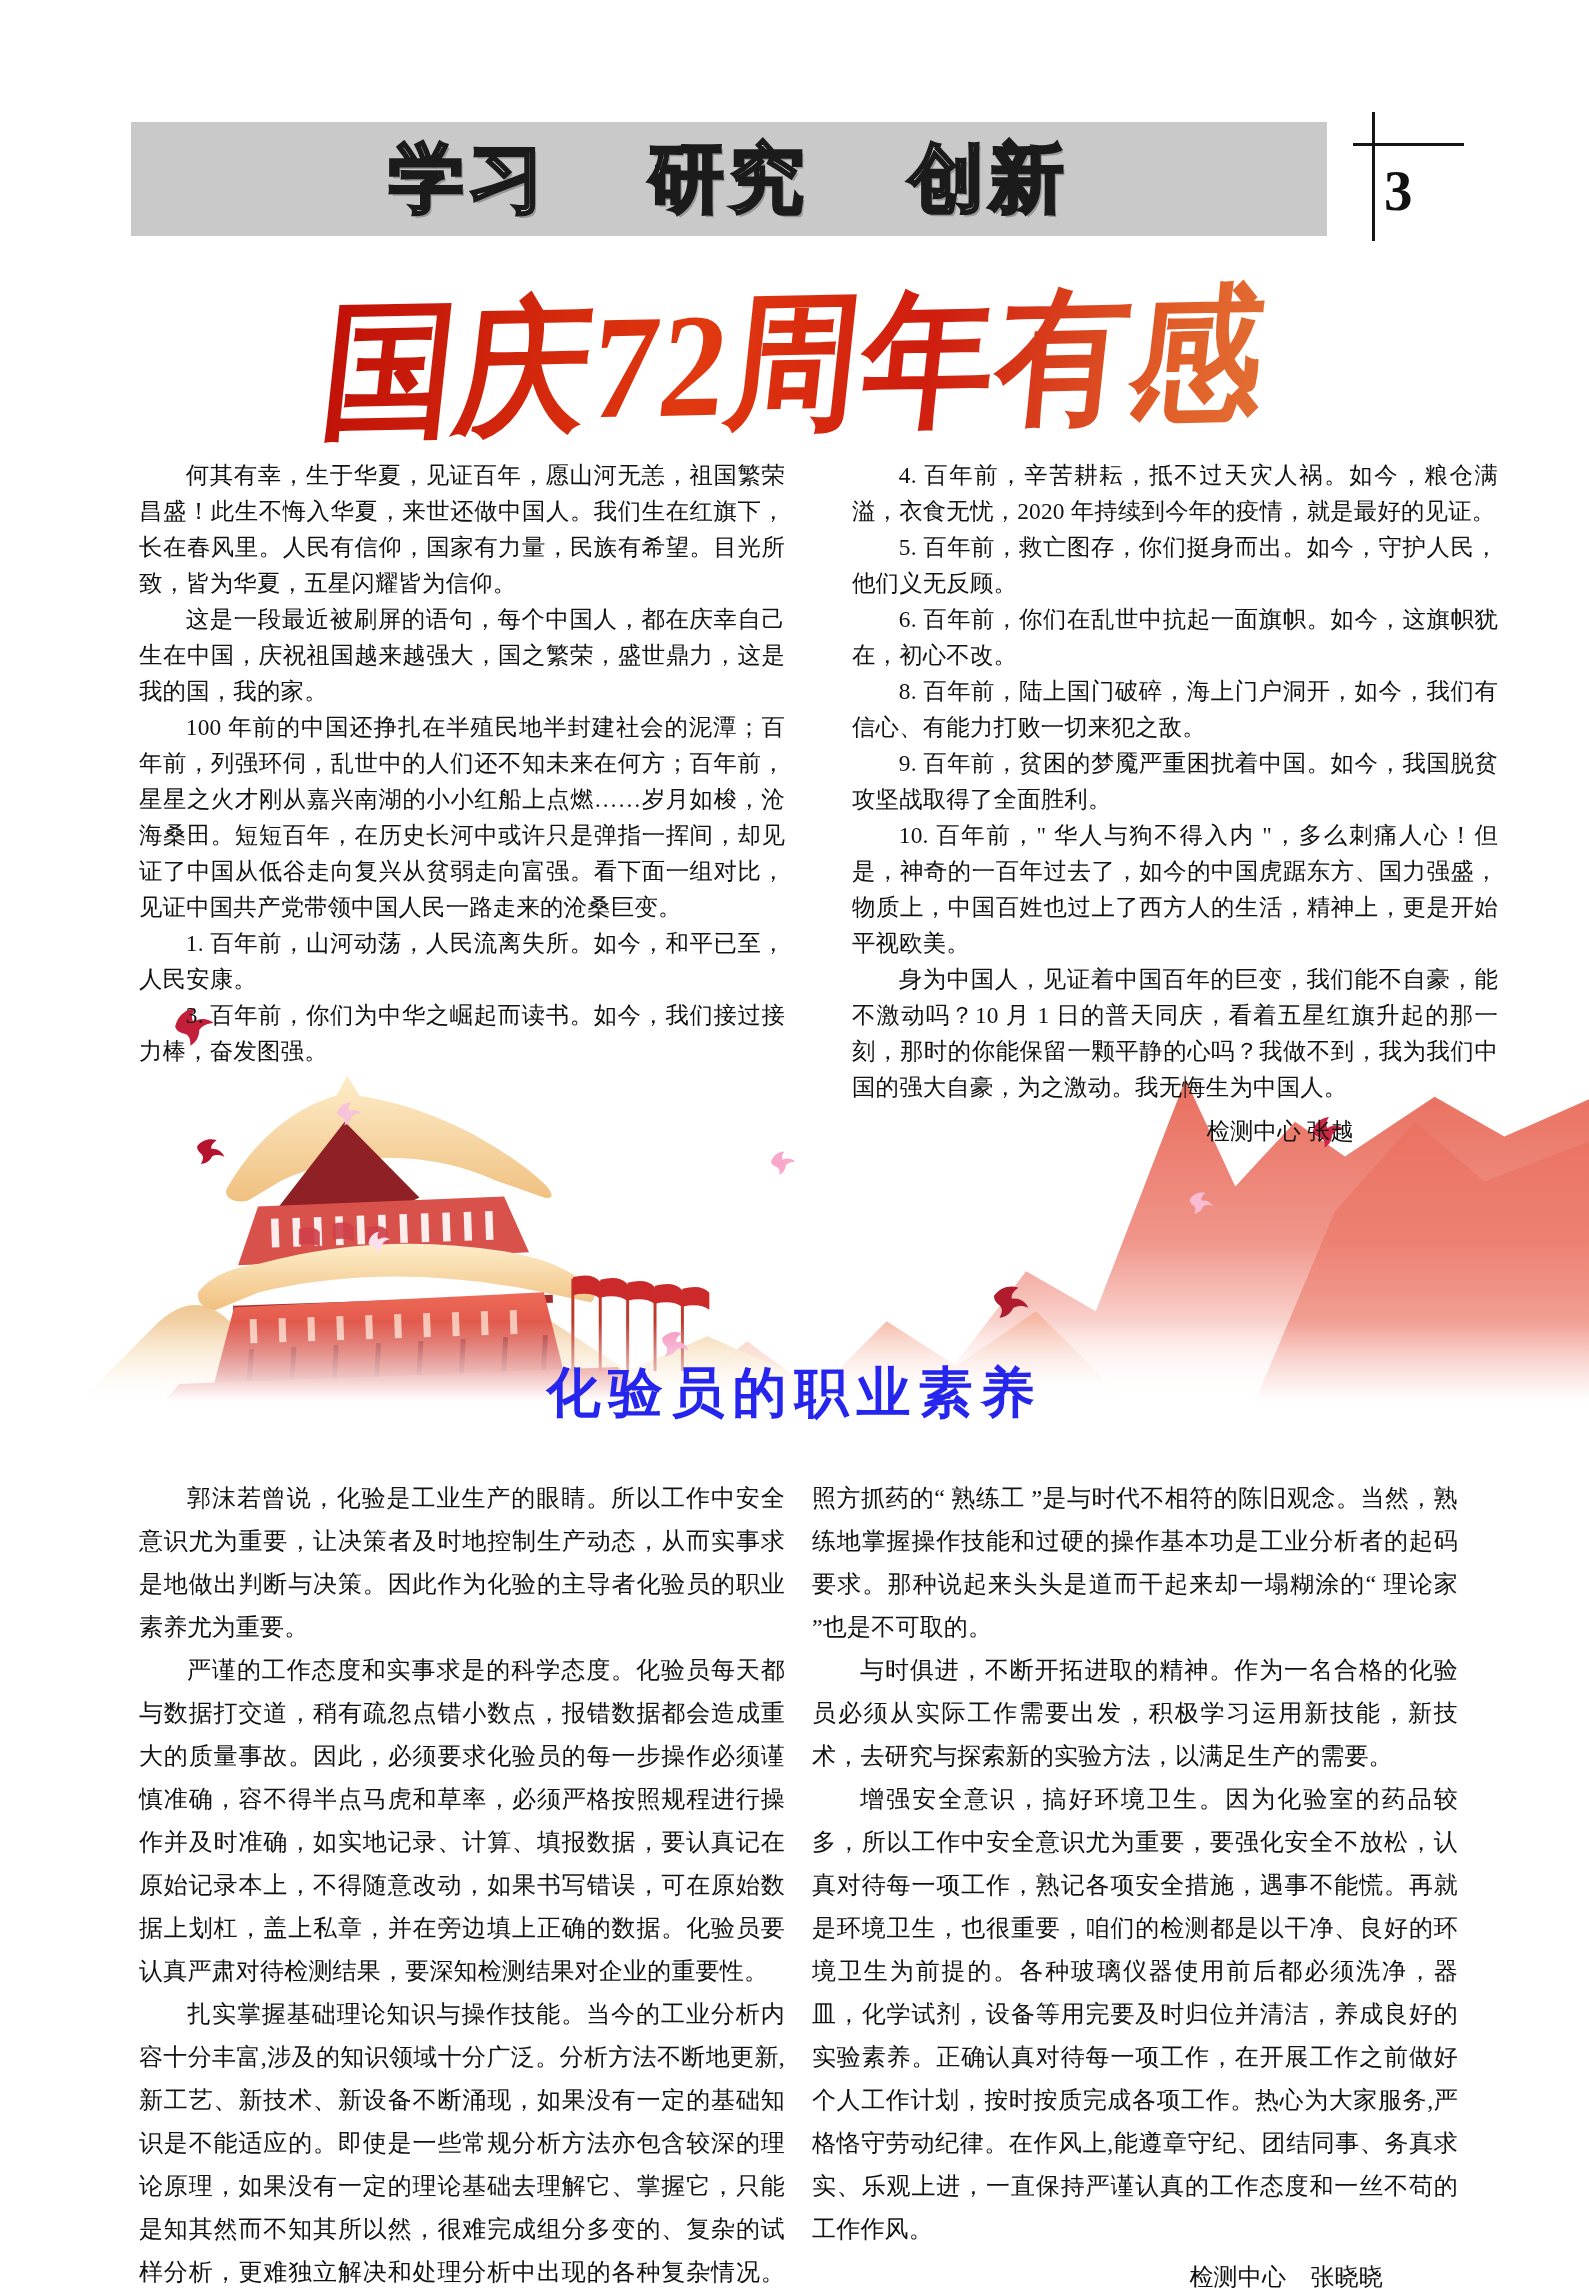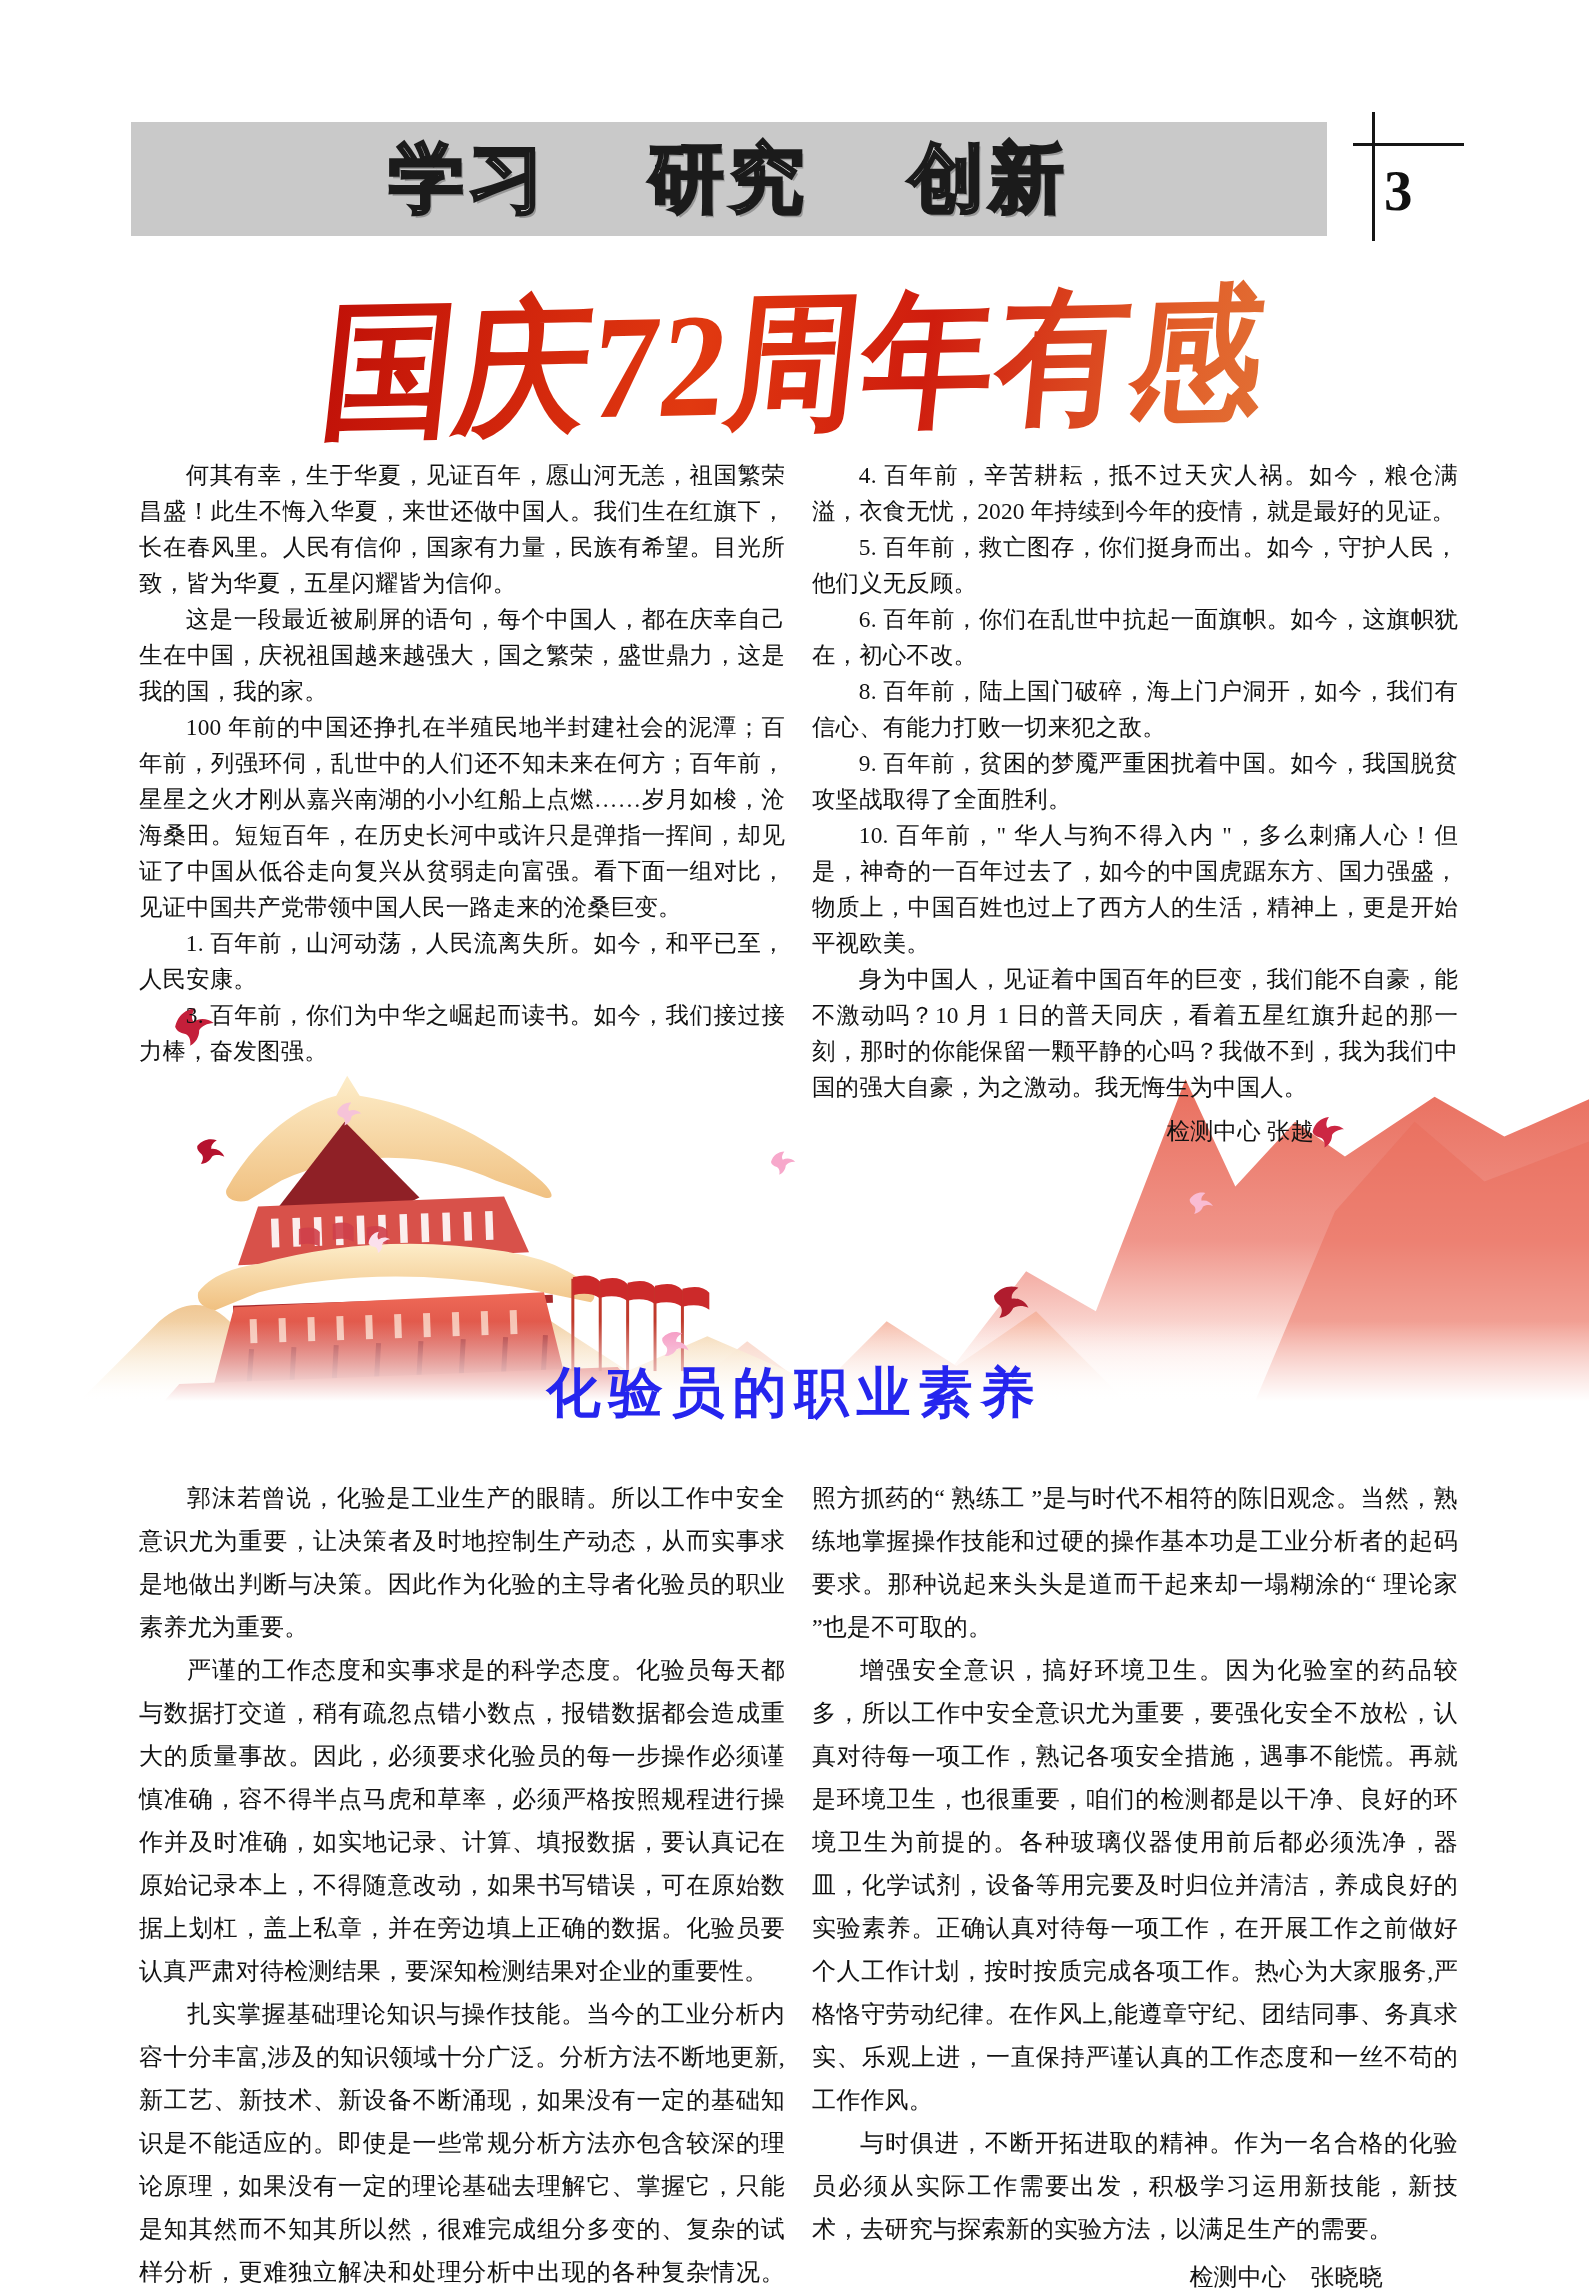--- a/index.html
+++ b/index.html
@@ -33,21 +33,21 @@
     -webkit-background-clip:text; background-clip:text; color:transparent;
     transform:skewX(-7deg) scaleY(1.12) rotate(-1deg);
     z-index:3;
   }
   
   .col { position:absolute; width:646px; font-size:23.4px; line-height:36px;
          text-align:justify; letter-spacing:0.2px; z-index:2; }
   .col p { text-indent:2em; }
   .col p.cont { text-indent:0; }
   .a1l { left:139px; top:457px; }
-  .a1r { left:812px; top:457px; }
+  .a1r { left:852px; top:457px; }
   .a2l { left:139px; top:1477px; font-size:24px; line-height:43px; }
   .a2r { left:812px; top:1477px; font-size:24px; line-height:43px; }
   .sig1 { text-indent:0 !important; text-align:right; padding-right:144px; margin-top:8px; }
   .sig2 { text-indent:0 !important; text-align:right; padding-right:75px; margin-top:5px; }
   
   .scene { position:absolute; left:0; top:972px; width:1589px; height:429px; z-index:1; }
   
   .blue-title {
     position:absolute; left:0; top:1357px; width:100%; text-align:center;
     font-size:54px; font-weight:bold; color:#2525ee; letter-spacing:8px; z-index:3;
@@ -236,19 +236,19 @@
 
   <h2 class="blue-title">化验员的职业素养</h2>
 
   <div class="col a2l">
     <p>郭沫若曾说，化验是工业生产的眼睛。所以工作中安全意识尤为重要，让决策者及时地控制生产动态，从而实事求是地做出判断与决策。因此作为化验的主导者化验员的职业素养尤为重要。</p>
     <p>严谨的工作态度和实事求是的科学态度。化验员每天都与数据打交道，稍有疏忽点错小数点，报错数据都会造成重大的质量事故。因此，必须要求化验员的每一步操作必须谨慎准确，容不得半点马虎和草率，必须严格按照规程进行操作并及时准确，如实地记录、计算、填报数据，要认真记在原始记录本上，不得随意改动，如果书写错误，可在原始数据上划杠，盖上私章，并在旁边填上正确的数据。化验员要认真严肃对待检测结果，要深知检测结果对企业的重要性。</p>
     <p>扎实掌握基础理论知识与操作技能。当今的工业分析内容十分丰富,涉及的知识领域十分广泛。分析方法不断地更新,新工艺、新技术、新设备不断涌现，如果没有一定的基础知识是不能适应的。即使是一些常规分析方法亦包含较深的理论原理，如果没有一定的理论基础去理解它、掌握它，只能是知其然而不知其所以然，很难完成组分多变的、复杂的试样分析，更难独立解决和处理分析中出现的各种复杂情况。那种把化验工作看作只会摇瓶子、</p>
   </div>
   <div class="col a2r">
     <p class="cont">照方抓药的“ 熟练工 ”是与时代不相符的陈旧观念。当然，熟练地掌握操作技能和过硬的操作基本功是工业分析者的起码要求。那种说起来头头是道而干起来却一塌糊涂的“ 理论家 ”也是不可取的。</p>
+    <p>与时俱进，不断开拓进取的精神。作为一名合格的化验员必须从实际工作需要出发，积极学习运用新技能，新技术，去研究与探索新的实验方法，以满足生产的需要。</p>
     <p>增强安全意识，搞好环境卫生。因为化验室的药品较多，所以工作中安全意识尤为重要，要强化安全不放松，认真对待每一项工作，熟记各项安全措施，遇事不能慌。再就是环境卫生，也很重要，咱们的检测都是以干净、良好的环境卫生为前提的。各种玻璃仪器使用前后都必须洗净，器皿，化学试剂，设备等用完要及时归位并清洁，养成良好的实验素养。正确认真对待每一项工作，在开展工作之前做好个人工作计划，按时按质完成各项工作。热心为大家服务,严格恪守劳动纪律。在作风上,能遵章守纪、团结同事、务真求实、乐观上进，一直保持严谨认真的工作态度和一丝不苟的工作作风。</p>
-    <p>与时俱进，不断开拓进取的精神。作为一名合格的化验员必须从实际工作需要出发，积极学习运用新技能，新技术，去研究与探索新的实验方法，以满足生产的需要。</p>
     <p class="sig2">检测中心　张晓晓</p>
   </div>
 
 </div>
 
 
 </body></html>

